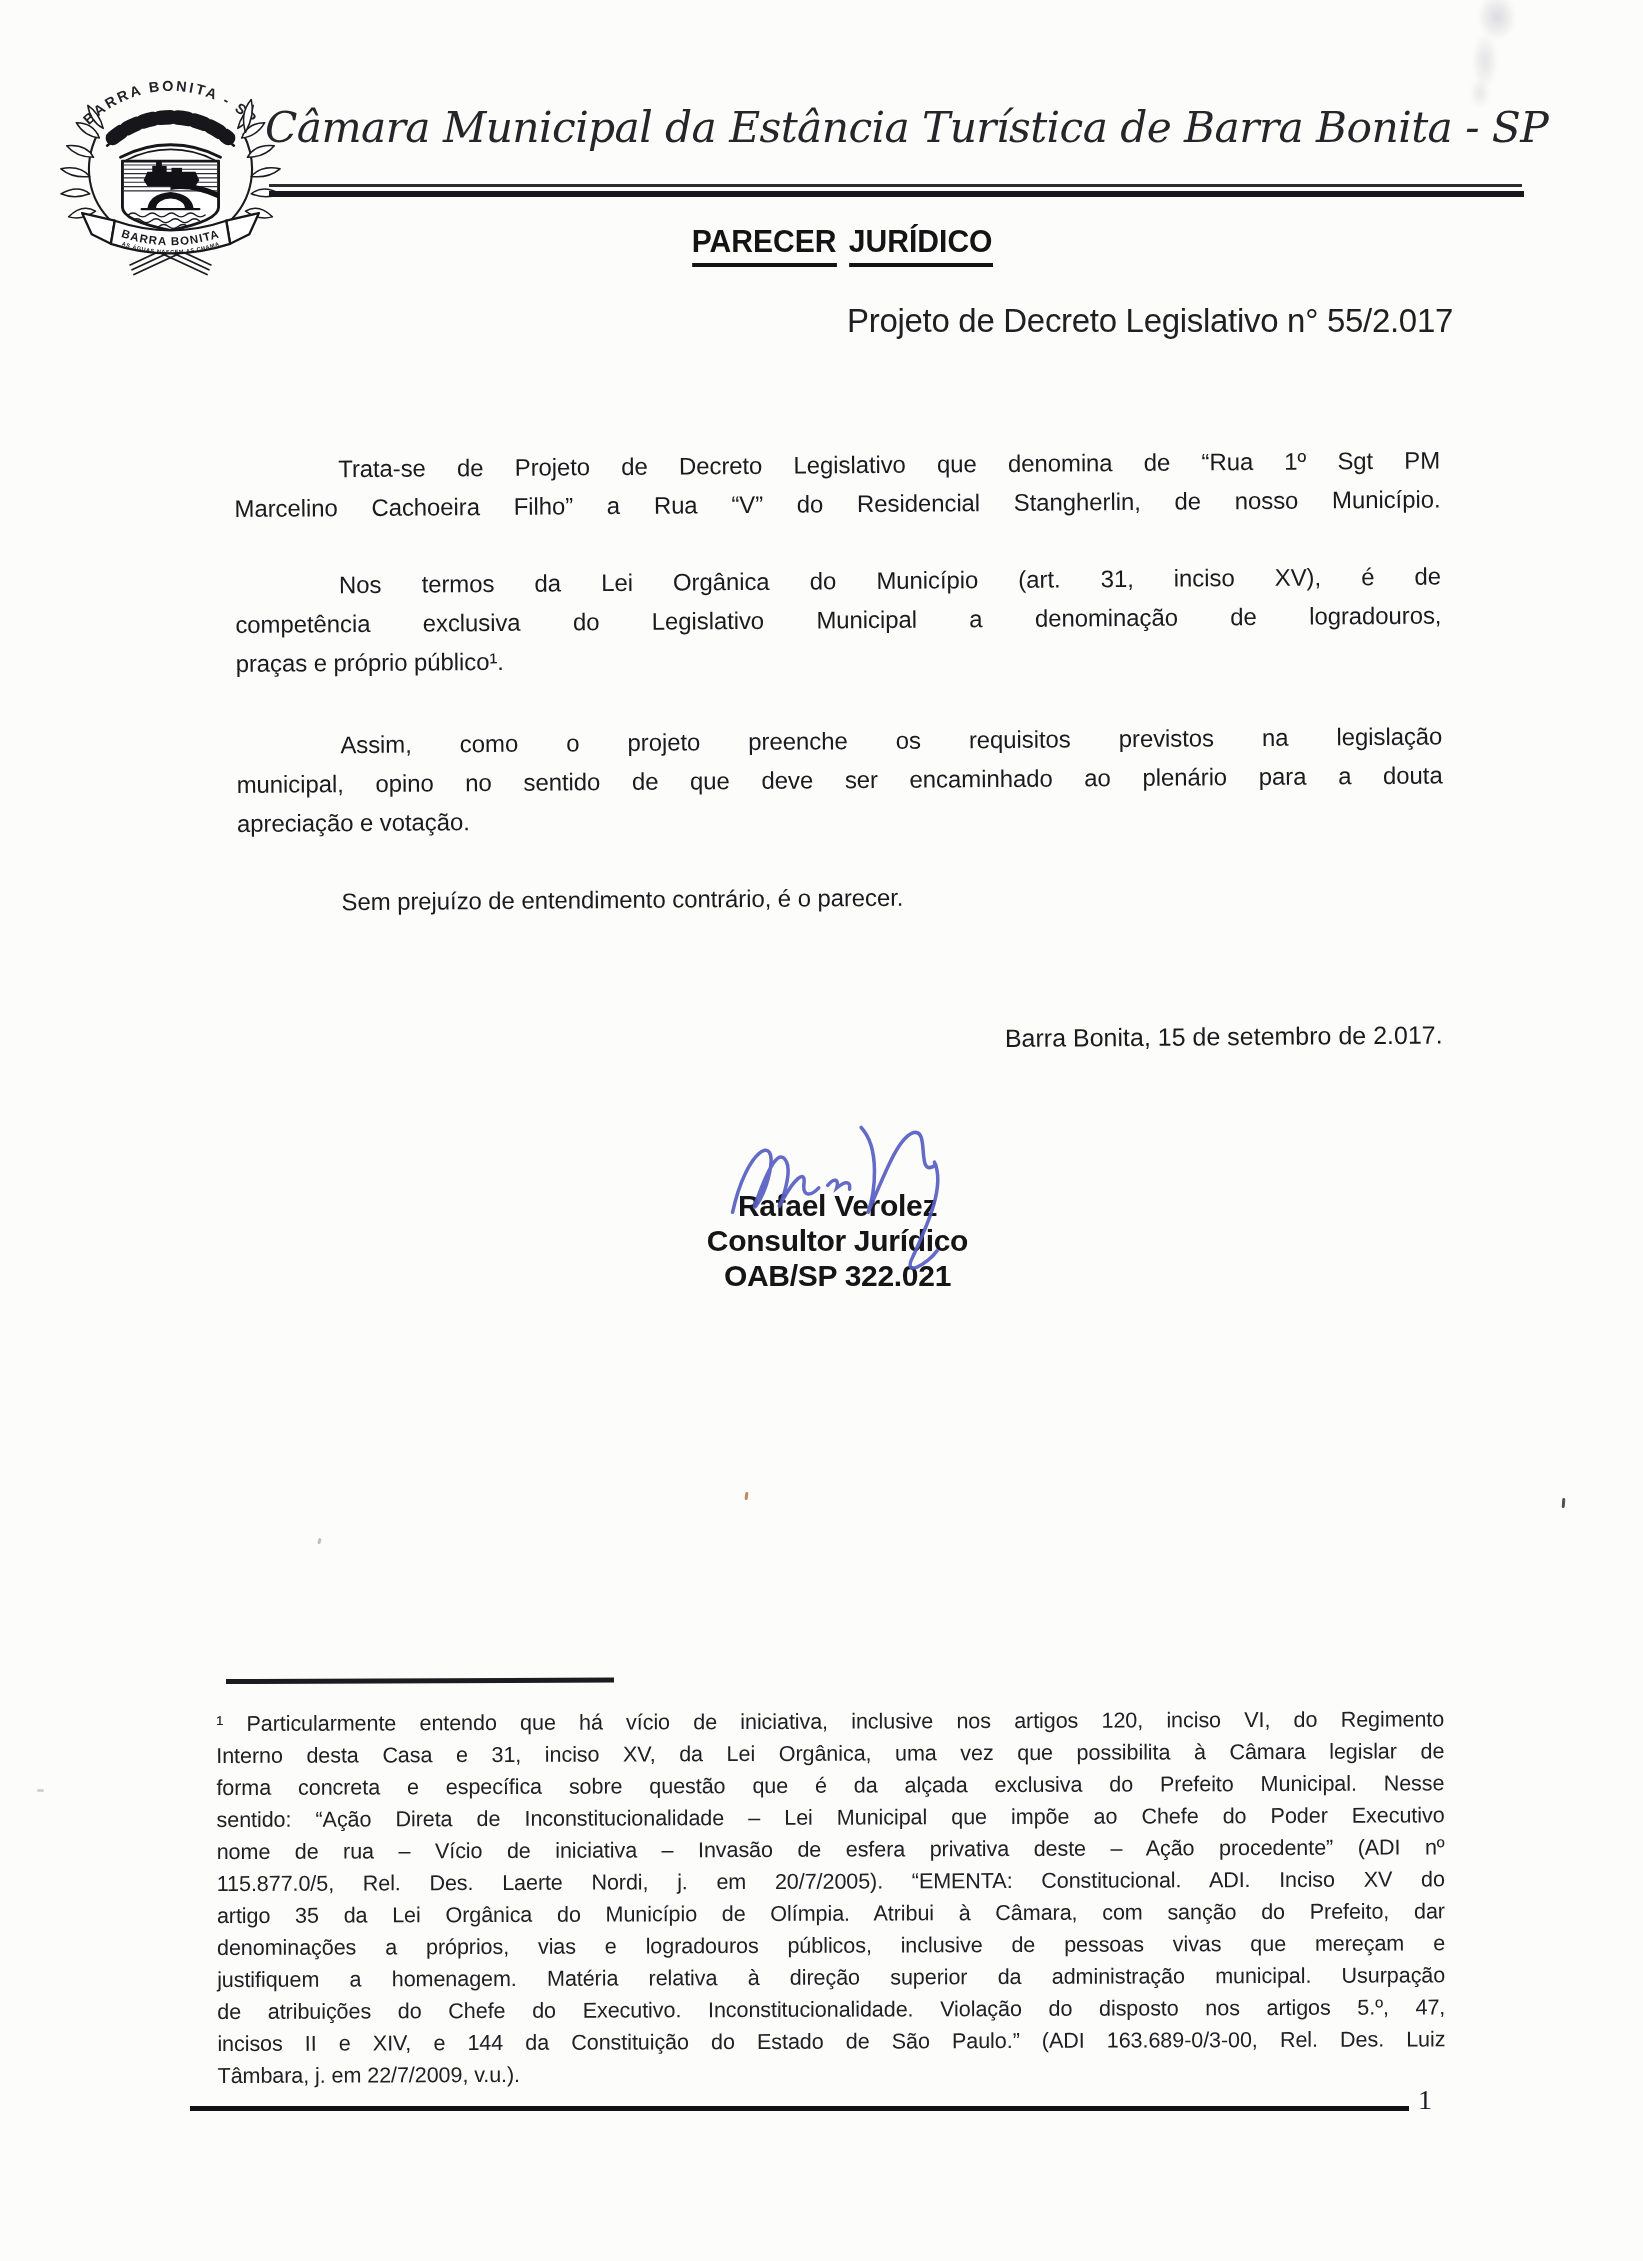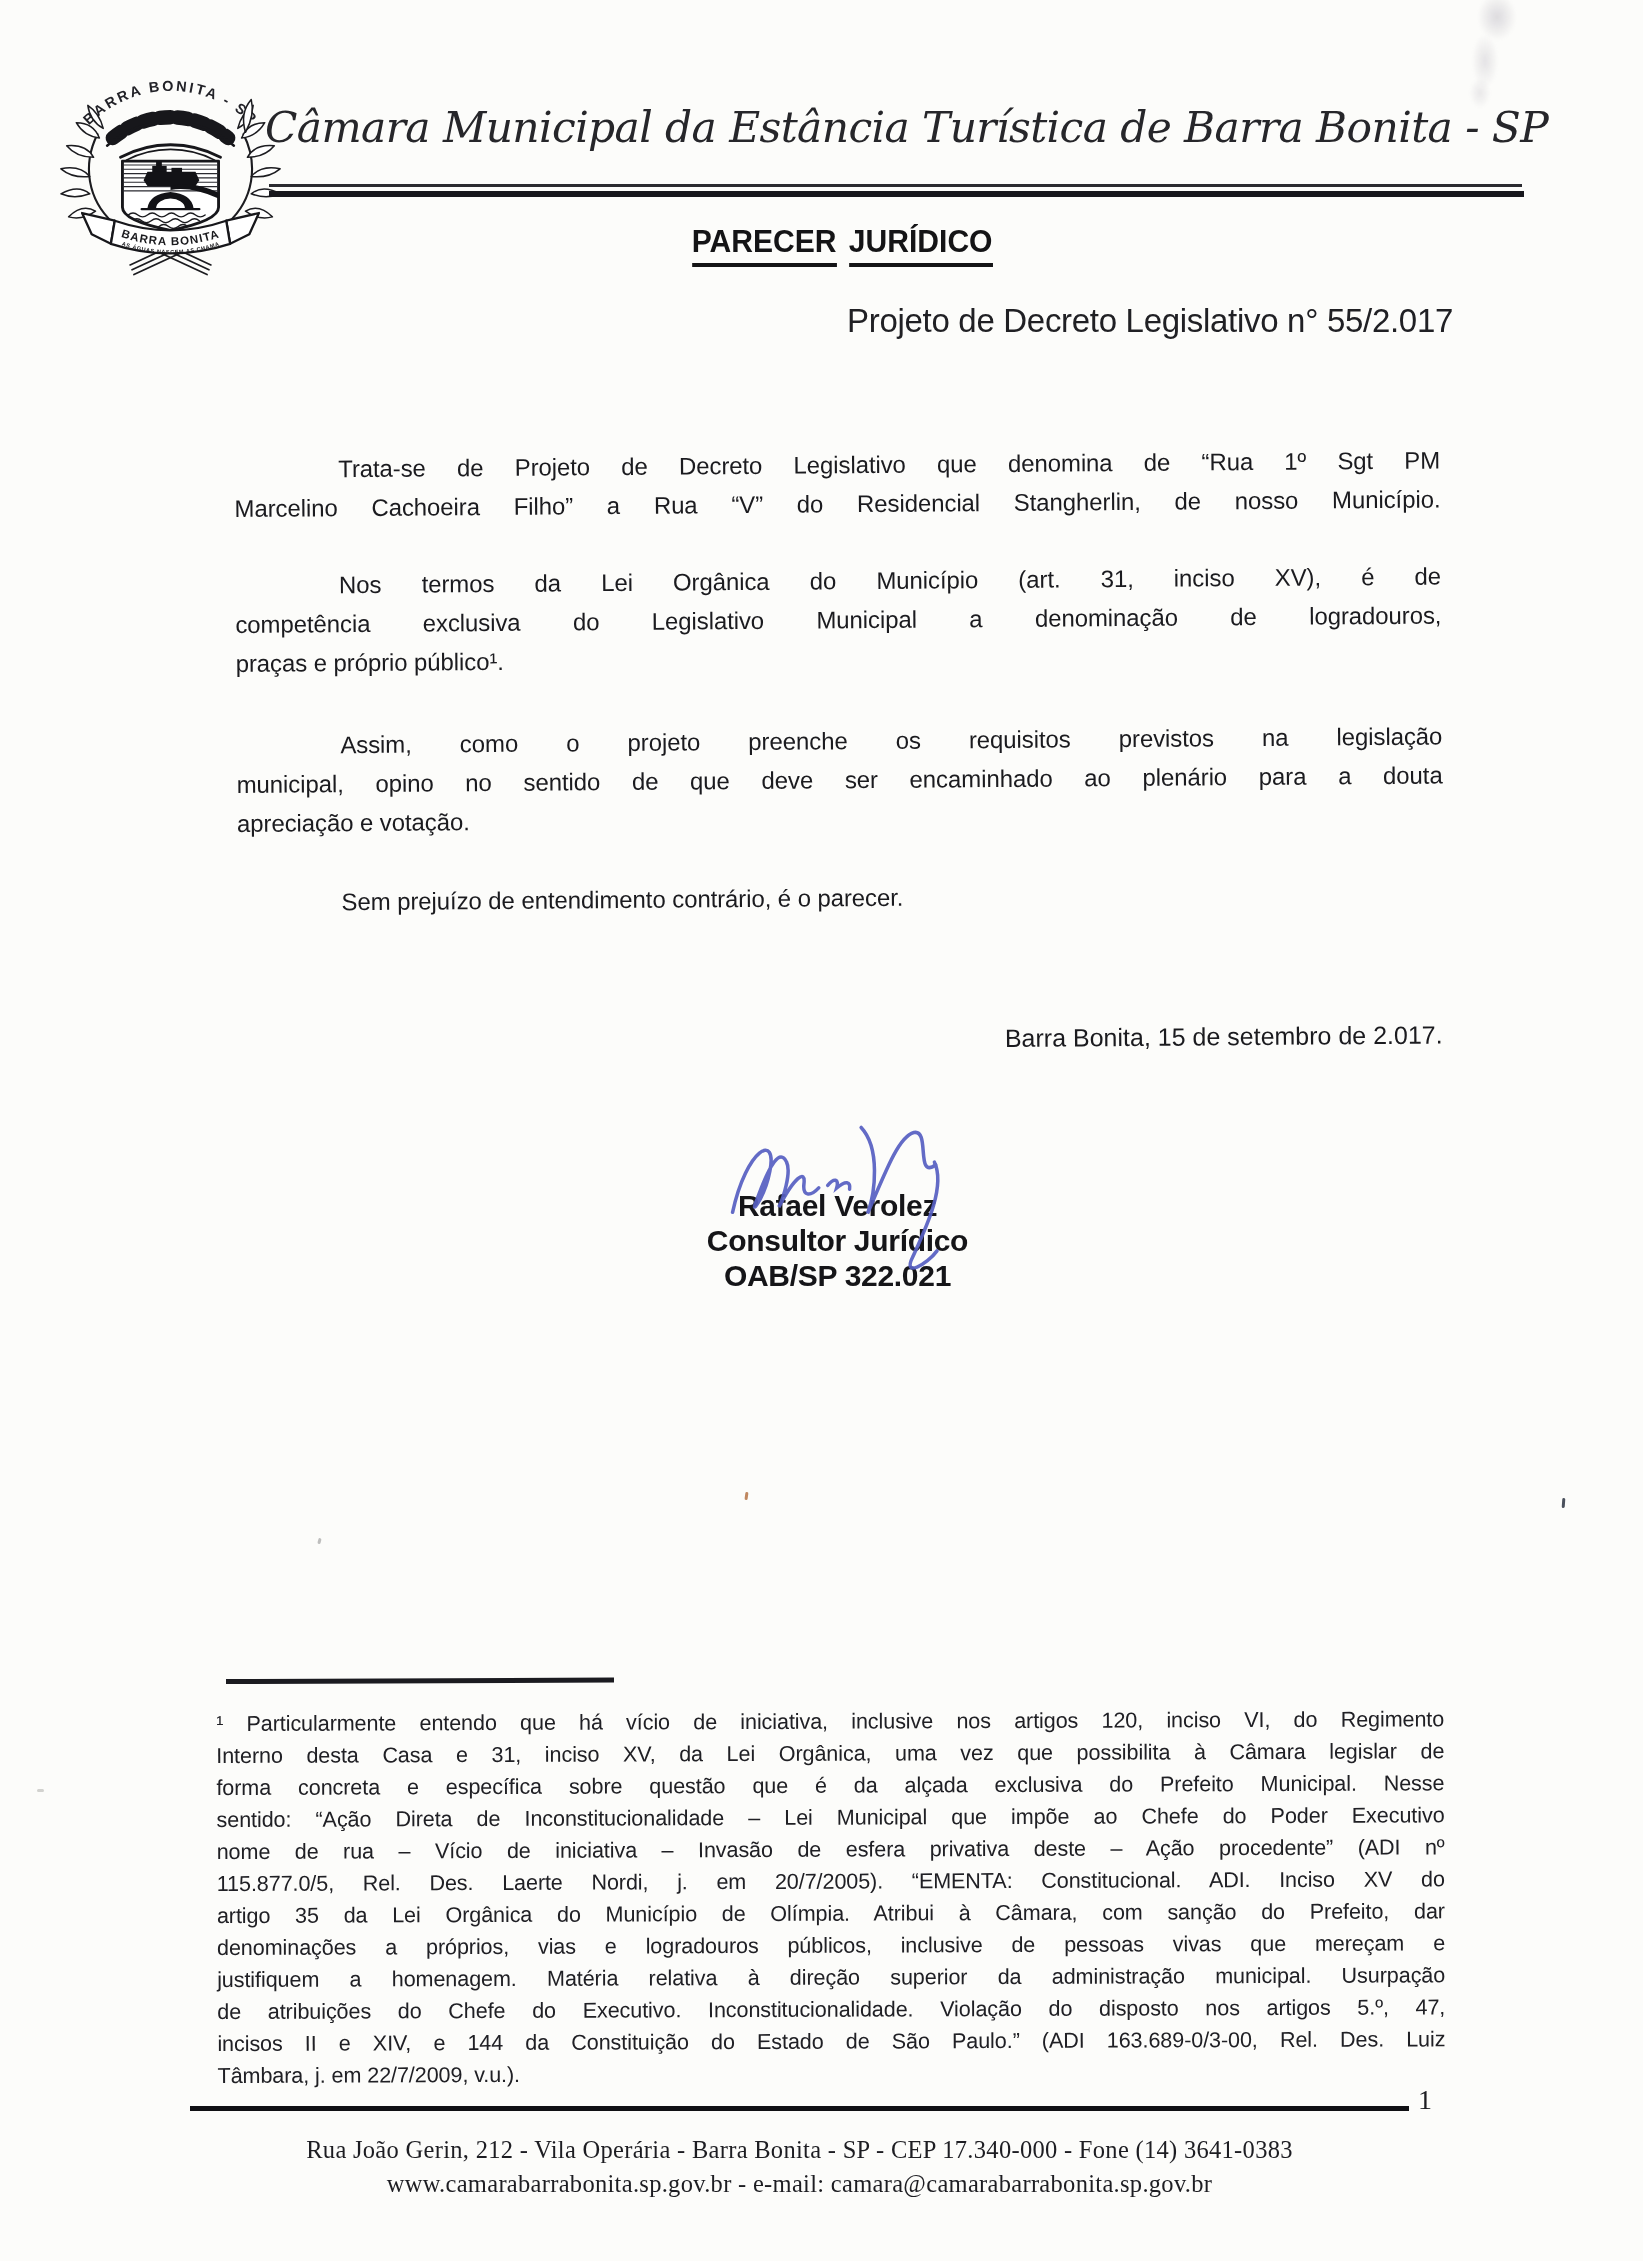--- a/index.html
+++ b/index.html
@@ -232,17 +232,15 @@
         <div class="ln">denominações a próprios, vias e logradouros públicos, inclusive de pessoas vivas que mereçam e</div>
         <div class="ln">justifiquem a homenagem. Matéria relativa à direção superior da administração municipal. Usurpação</div>
         <div class="ln">de atribuições do Chefe do Executivo. Inconstitucionalidade. Violação do disposto nos artigos 5.º, 47,</div>
         <div class="ln">incisos II e XIV, e 144 da Constituição do Estado de São Paulo.” (ADI 163.689-0/3-00, Rel. Des. Luiz</div>
         <div class="ln">Tâmbara, j. em 22/7/2009, v.u.).</div>
       </div>
   </div>
 
   <div class="page-num">1</div>
   <div class="footer-rule"></div>
-  <div class="footer-text ft1">Rua João Gerin, 212 - Vila Operária - Barra Bonita - SP - CEP 17.340-000 - Fone (14) 3641-0383</div>
-  <div class="footer-text ft2">www.camarabarrabonita.sp.gov.br - e-mail: camara@camarabarrabonita.sp.gov.br</div>
 
 </div>
 
 
 </body></html>

